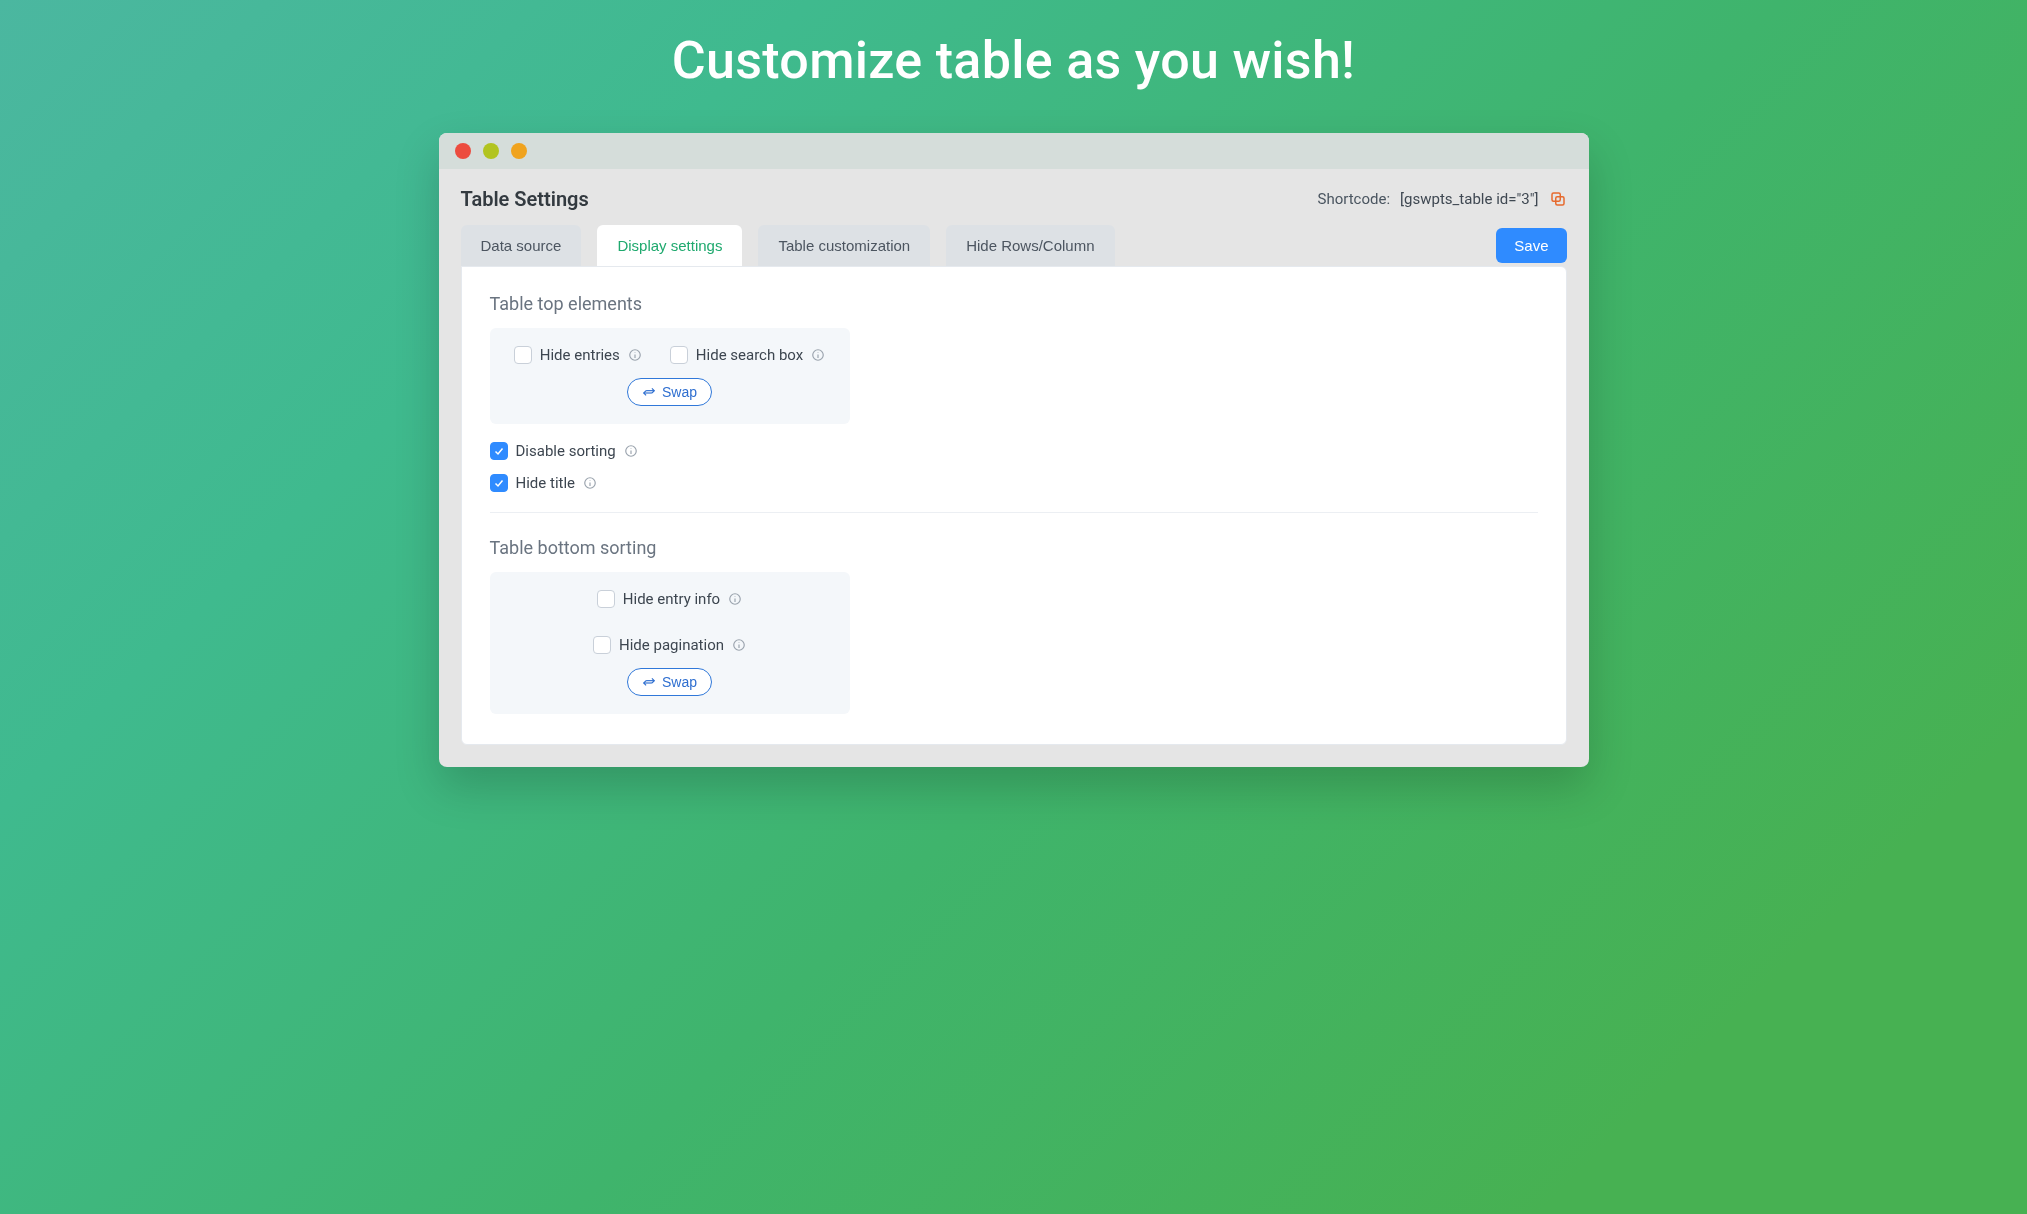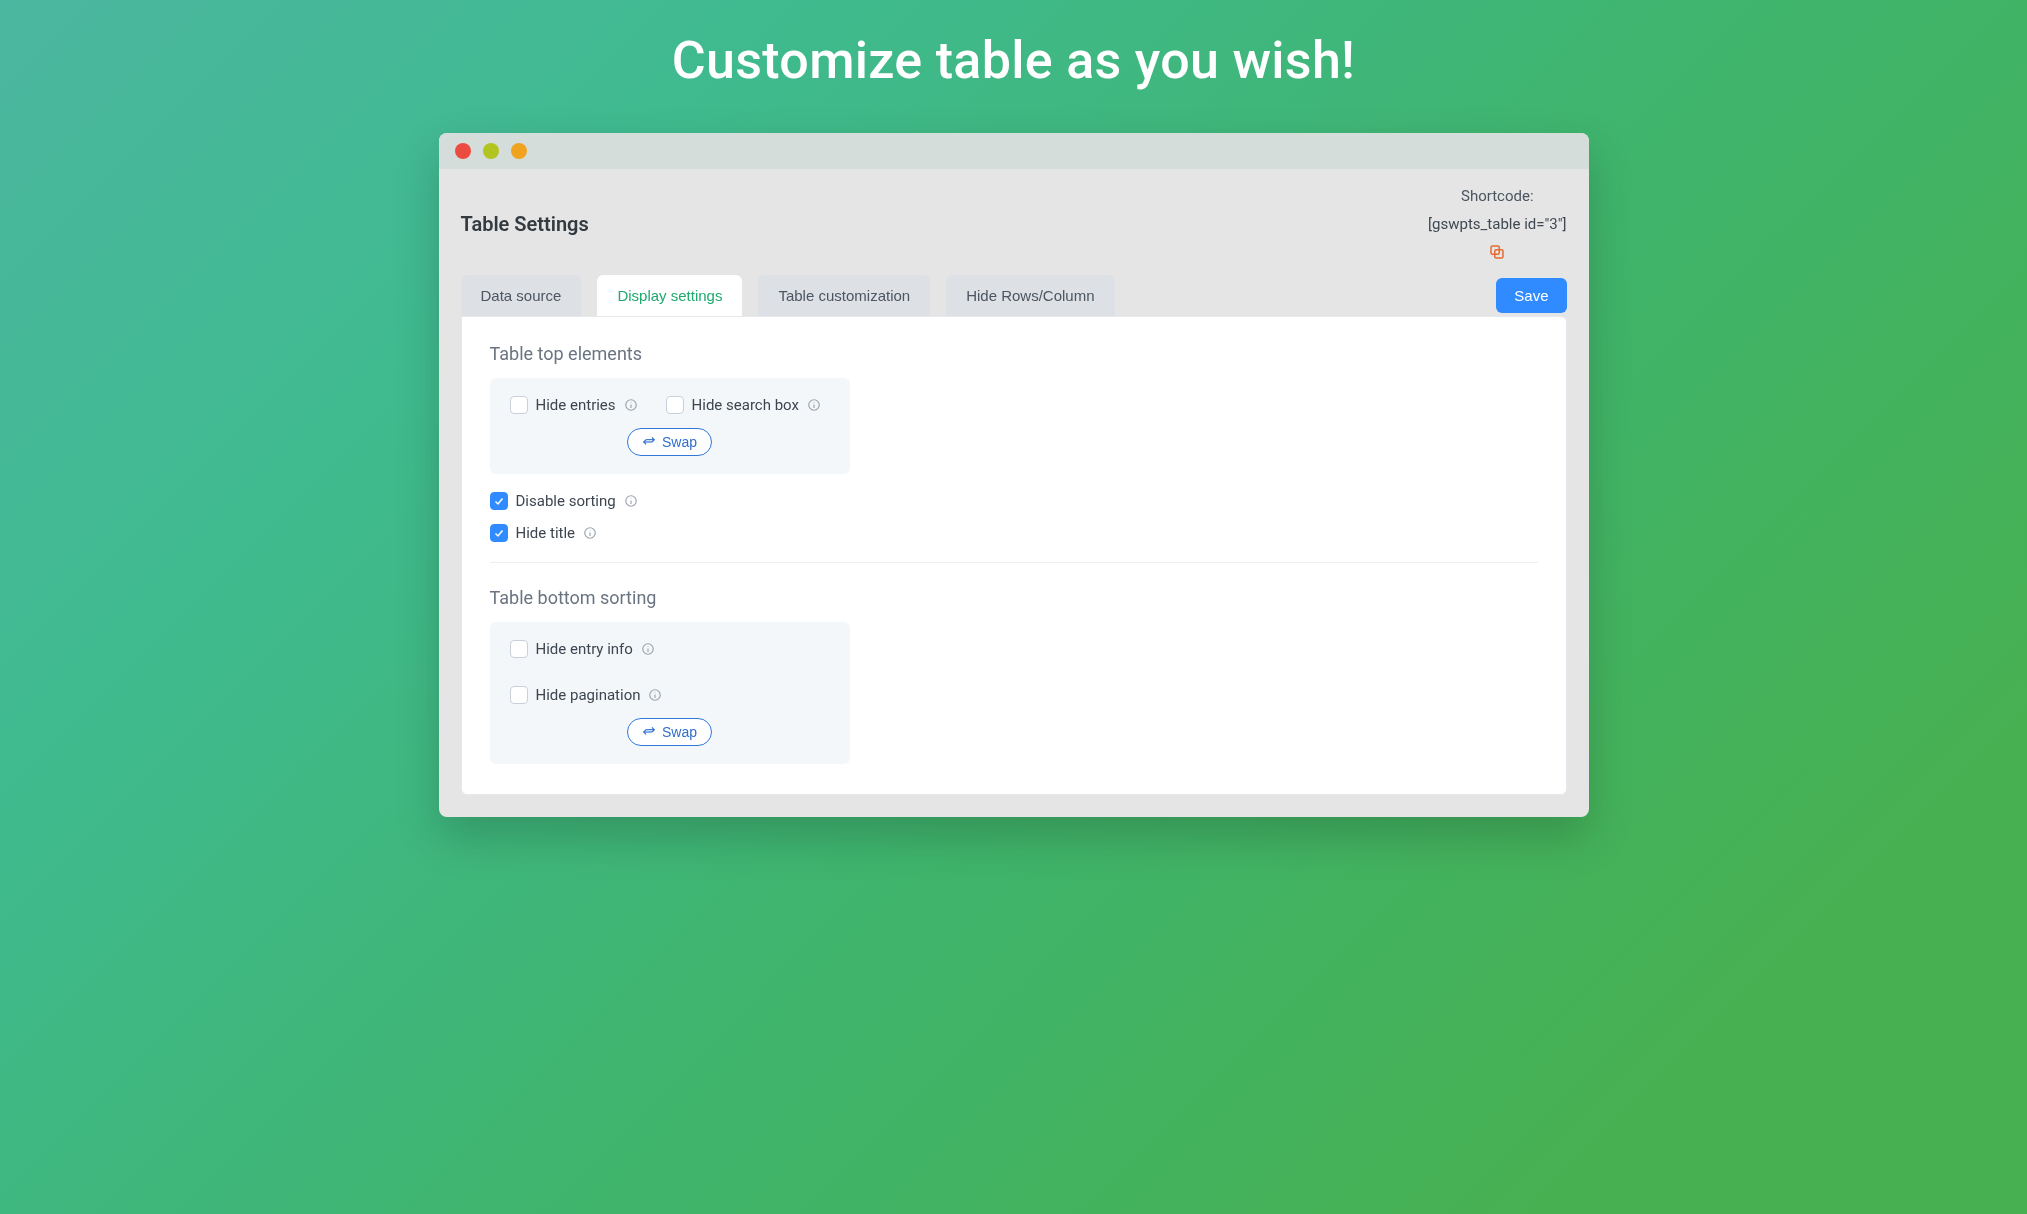--- a/index.html
+++ b/index.html
@@ -43,21 +43,21 @@
   .tblight.yellow { background: #b2c420; }
   .tblight.green { background: #f0a31e; }
 
   .header-row {
     display: flex;
     align-items: center;
     justify-content: space-between;
     padding: 18px 22px 0;
   }
   .page-title { font-size: 20px; font-weight: 600; color: #333a40; }
-  .shortcode-wrap { display: flex; align-items: center; gap: 10px; color: #4a5560; font-size: 15px; flex-direction: column; }
+  .shortcode-wrap { display: flex; align-items: center; gap: 10px; color: #4a5560; font-size: 15px; }
   .shortcode-val { color: #3f4852; }
   .copy-icon { width: 18px; height: 18px; color: #e66a2e; cursor: pointer; }
 
   .tabs-row {
     display: flex;
     align-items: center;
     padding: 14px 22px 0;
   }
   .tabs { display: flex; gap: 16px; flex: 1; }
   .tab {
@@ -101,20 +101,21 @@
     border-radius: 6px;
     padding: 18px 20px;
     width: 360px;
     max-width: 100%;
   }
   .check-row {
     display: flex;
     gap: 28px;
     flex-wrap: wrap;
     align-items: center;
+    justify-content: center;
   }
   .check-item { display: flex; align-items: center; gap: 8px; }
   .checkbox {
     width: 18px; height: 18px;
     border: 1.5px solid #c9d0d9;
     border-radius: 4px;
     background: #fff;
     display: inline-flex;
     align-items: center;
     justify-content: center;
@@ -126,21 +127,21 @@
     border-color: #2f8bff;
   }
   .checkbox.checked svg { display: block; }
   .checkbox svg { display: none; width: 12px; height: 12px; color: #fff; }
   .check-label { font-size: 15px; color: #3d4650; }
   .info-icon { width: 14px; height: 14px; color: #9aa3ad; cursor: pointer; flex-shrink: 0; }
 
   .swap-btn {
     margin: 14px auto 0;
     display: flex;
-    align-items: center;
+    align-items: flex-end;
     gap: 6px;
     background: #fff;
     border: 1.5px solid #3078d9;
     color: #2f6fd0;
     padding: 5px 14px;
     border-radius: 999px;
     font-size: 14px;
     cursor: pointer;
   }
   .swap-btn svg { width: 14px; height: 14px; }

